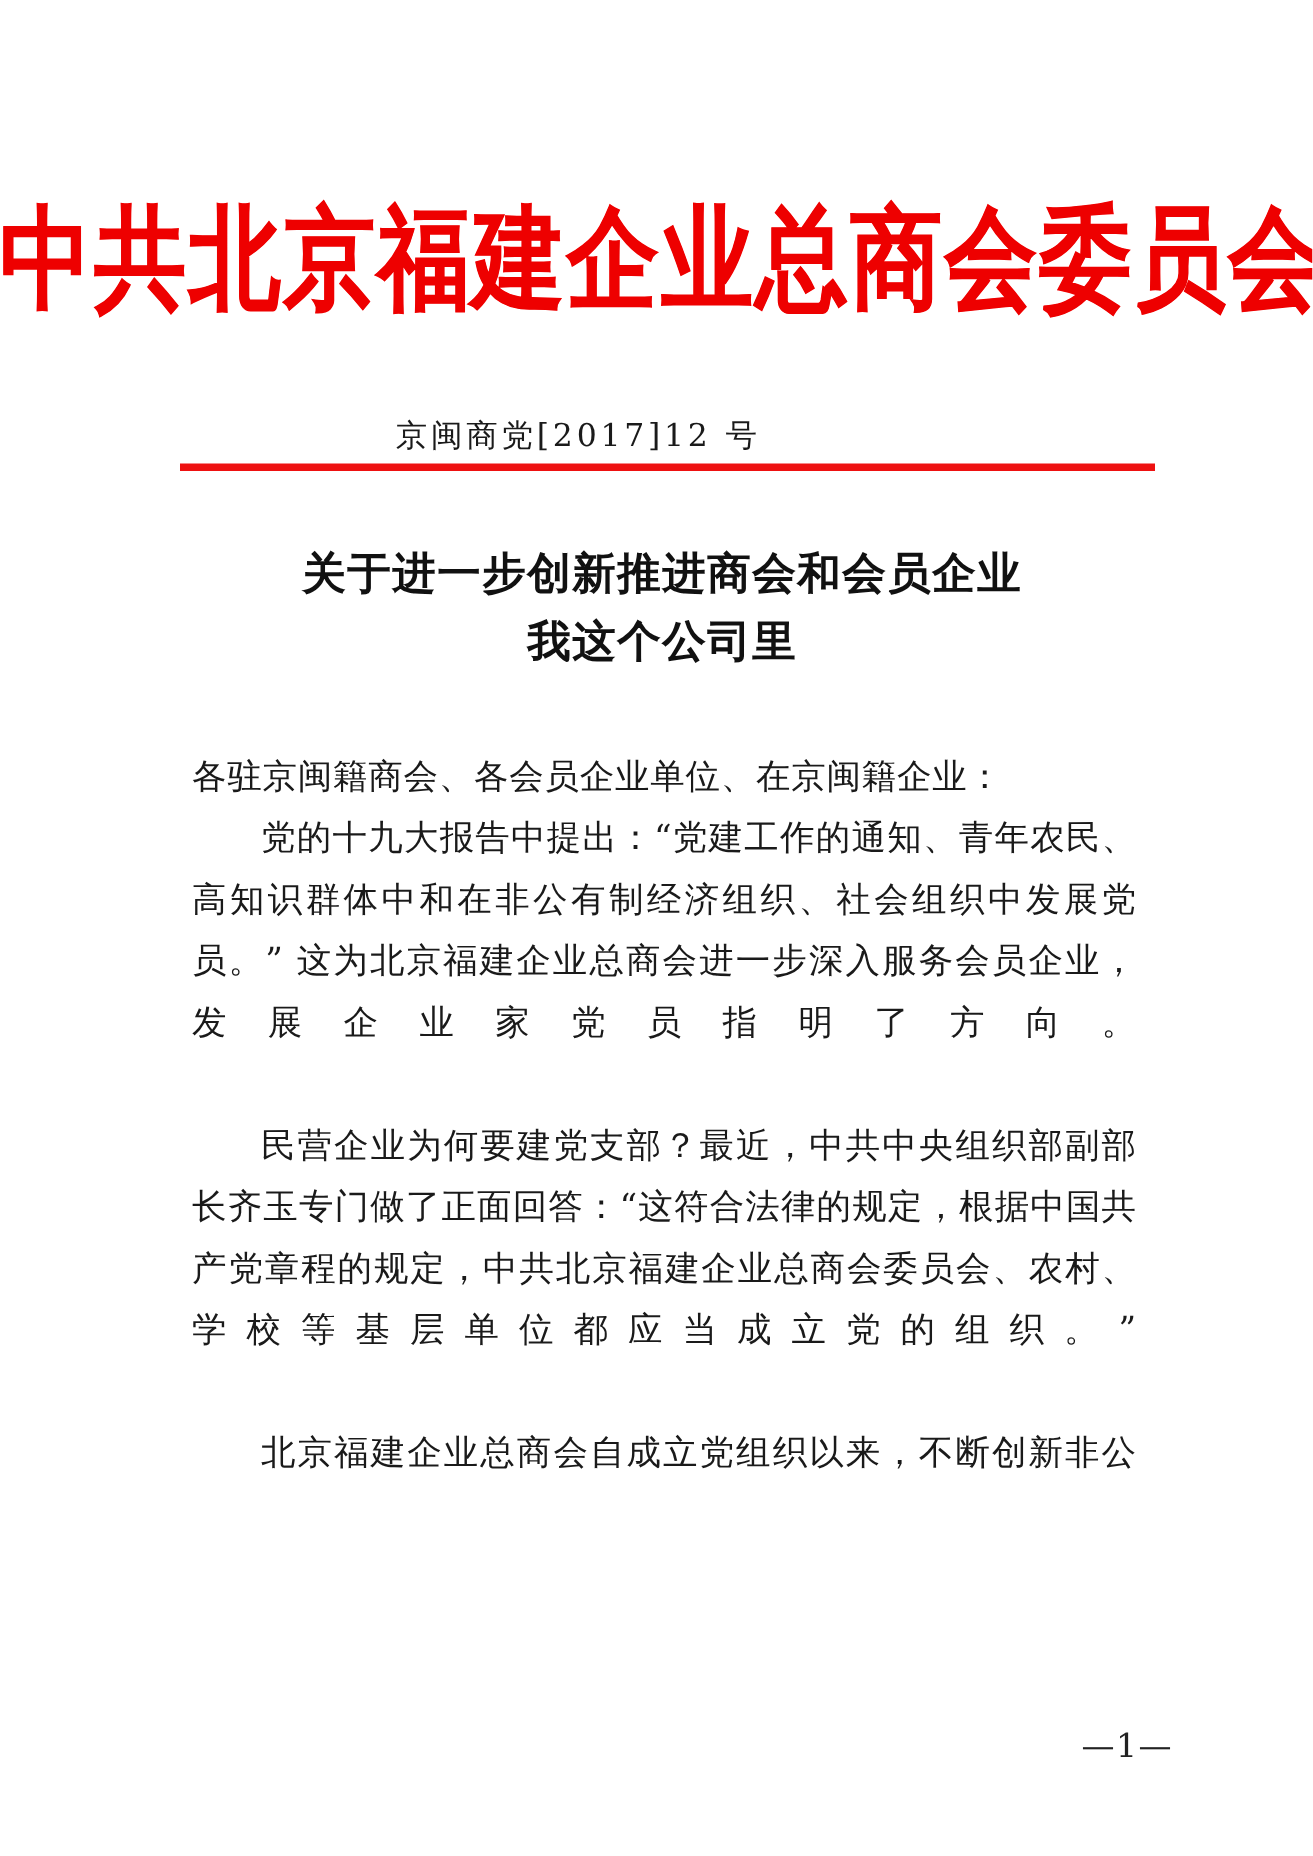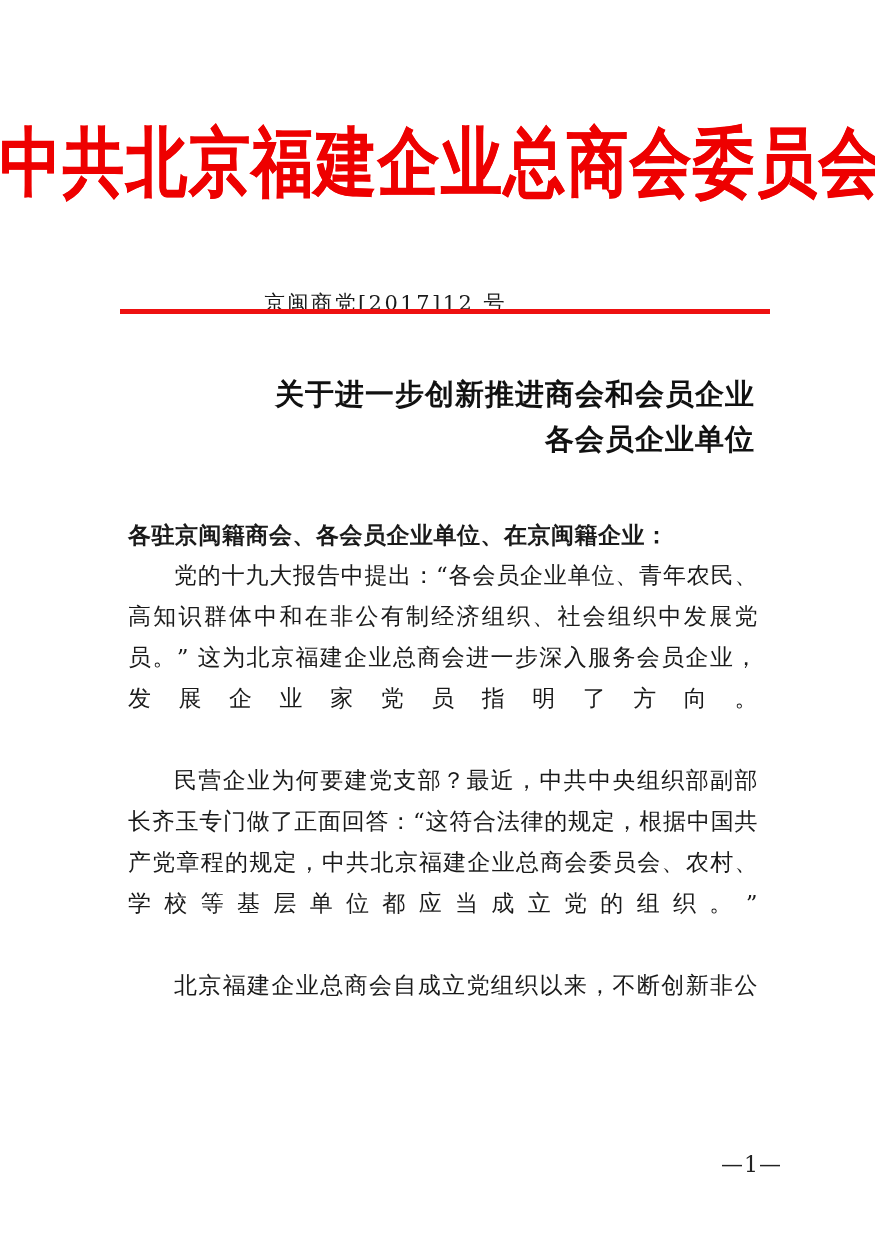--- a/index.html
+++ b/index.html
@@ -14,21 +14,21 @@
     height: 1237px;
     background: #ffffff;
     overflow: hidden;
     font-family: "DejaVu Serif", serif;
   }
 
   
   .masthead {
     position: absolute;
     left: 0;
-    top: 125px;
+    top: 136px;
     width: 707px;
     text-align: center;
   }
   .masthead-title {
     display: inline-block;
     color: #ee0000;
     font-family: "DejaVu Serif", serif;
     font-weight: bold;
     font-size: 61px;
     line-height: 1.0;
@@ -36,21 +36,21 @@
     white-space: nowrap;
     transform: scaleY(1.22);
     transform-origin: center top;
     -webkit-text-stroke: 0.6px #ee0000;
   }
 
   
   .docnum-row {
     position: absolute;
     left: 0;
-    top: 289px;
+    top: 276px;
     width: 771px;
     text-align: center;
   }
   .docnum {
     display: inline-block;
     font-family: "DejaVu Serif", serif;
     font-size: 21px;
     color: #1a1a1a;
     letter-spacing: 2.5px;
     white-space: nowrap;
@@ -62,23 +62,23 @@
     top: 309px;
     width: 650px;
     height: 5px;
     background: #ee1111;
   }
 
   
   .doc-title {
     position: absolute;
     left: 128px;
-    top: 372px;
+    top: 360px;
     width: 627px;
-    text-align: right;
+    text-align: center;
     font-family: "DejaVu Sans", sans-serif;
     font-weight: bold;
     font-size: 29px;
     line-height: 45px;
     color: #111111;
     letter-spacing: 1px;
   }
   .doc-title .tline { display: block; white-space: nowrap; }
 
   
@@ -88,22 +88,22 @@
     top: 498px;
     width: 630px;
     font-family: "DejaVu Serif", serif;
     font-size: 23px;
     line-height: 41px;
     color: #1a1a1a;
     letter-spacing: 0.6px;
   }
 
   .salutation {
-    font-weight: bold;
-    margin: 16px 0 0 0;
+    font-weight: normal;
+    margin: 0 0 0 0;
     letter-spacing: 0.5px;
   }
 
   .para {
     margin: 0;
     text-align: justify;
     text-justify: inter-character;
     text-indent: 2em;
   }
   .para::after {
@@ -135,25 +135,25 @@
   </div>
 
   <div class="docnum-row">
     <span class="docnum">京闽商党[2017]12 号</span>
   </div>
 
   <div class="red-rule"></div>
 
   <div class="doc-title">
     <span class="tline">关于进一步创新推进商会和会员企业</span>
-    <span class="tline">各会员企业单位</span>
+    <span class="tline">我这个公司里</span>
   </div>
 
   <div class="body-block">
     <p class="salutation">各驻京闽籍商会、各会员企业单位、在京闽籍企业：</p>
-    <p class="para">党的十九大报告中提出：“各会员企业单位、青年农民、高知识群体中和在非公有制经济组织、社会组织中发展党员。” 这为北京福建企业总商会进一步深入服务会员企业，发展企业家党员指明了方向。</p>
+    <p class="para">党的十九大报告中提出：“党建工作的通知、青年农民、高知识群体中和在非公有制经济组织、社会组织中发展党员。” 这为北京福建企业总商会进一步深入服务会员企业，发展企业家党员指明了方向。</p>
     <p class="para">民营企业为何要建党支部？最近，中共中央组织部副部长齐玉专门做了正面回答：“这符合法律的规定，根据中国共产党章程的规定，中共北京福建企业总商会委员会、农村、学校等基层单位都应当成立党的组织。”</p>
     <p class="para">北京福建企业总商会自成立党组织以来，不断创新非公</p>
   </div>
 
   <div class="page-number">—1—</div>
 
 </div>
 
 </body></html>

